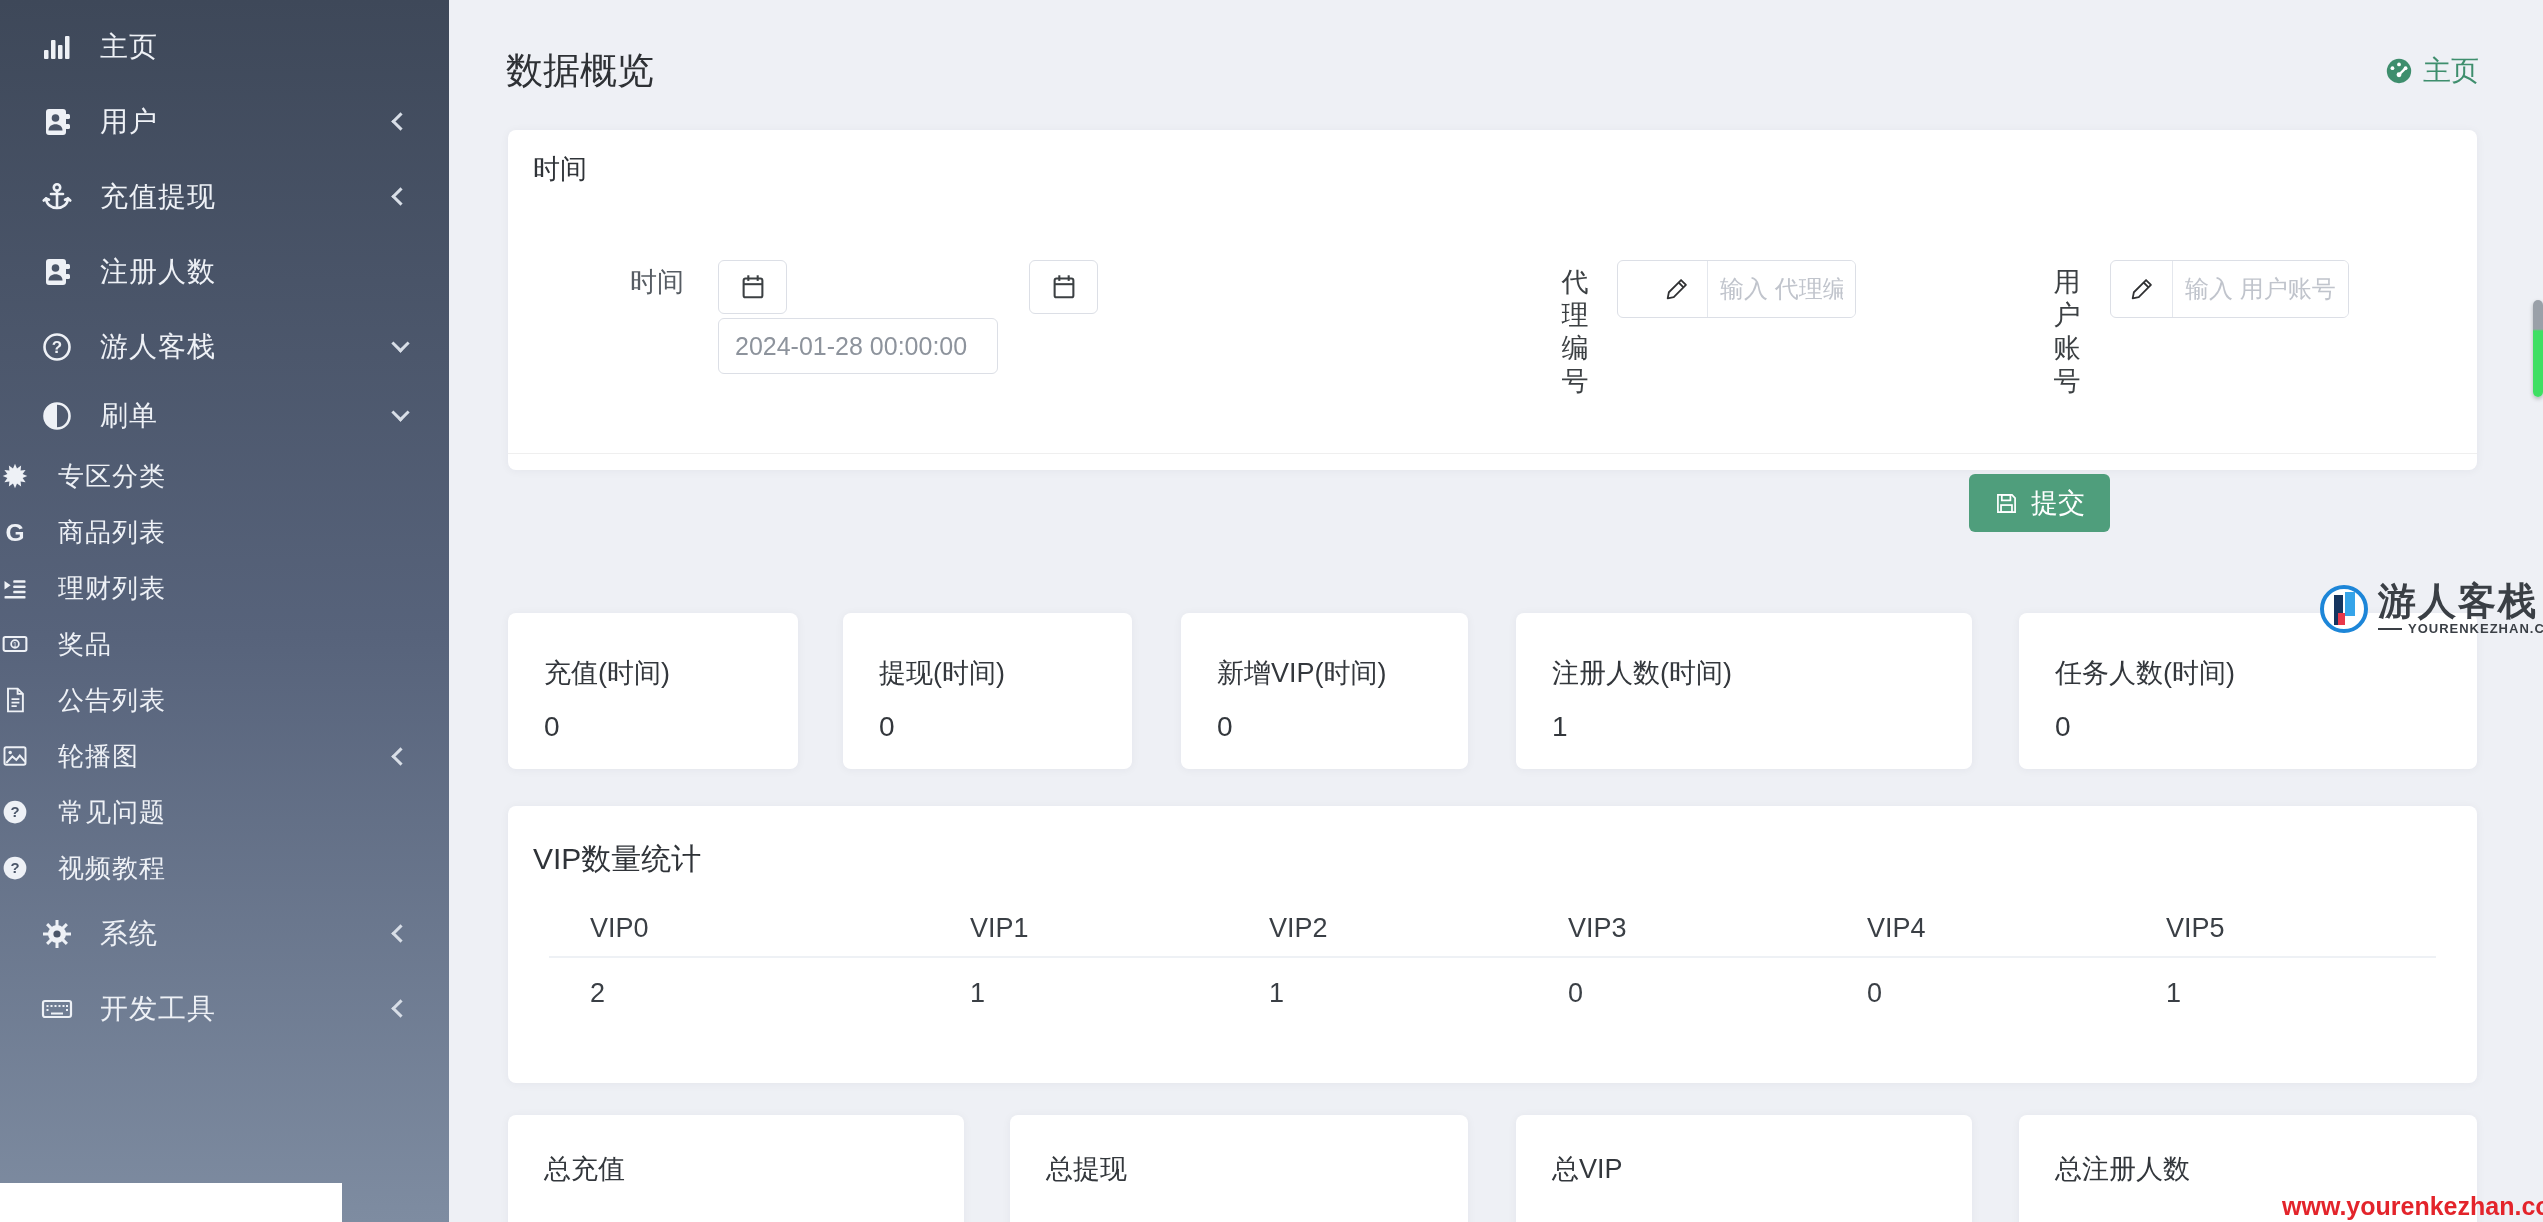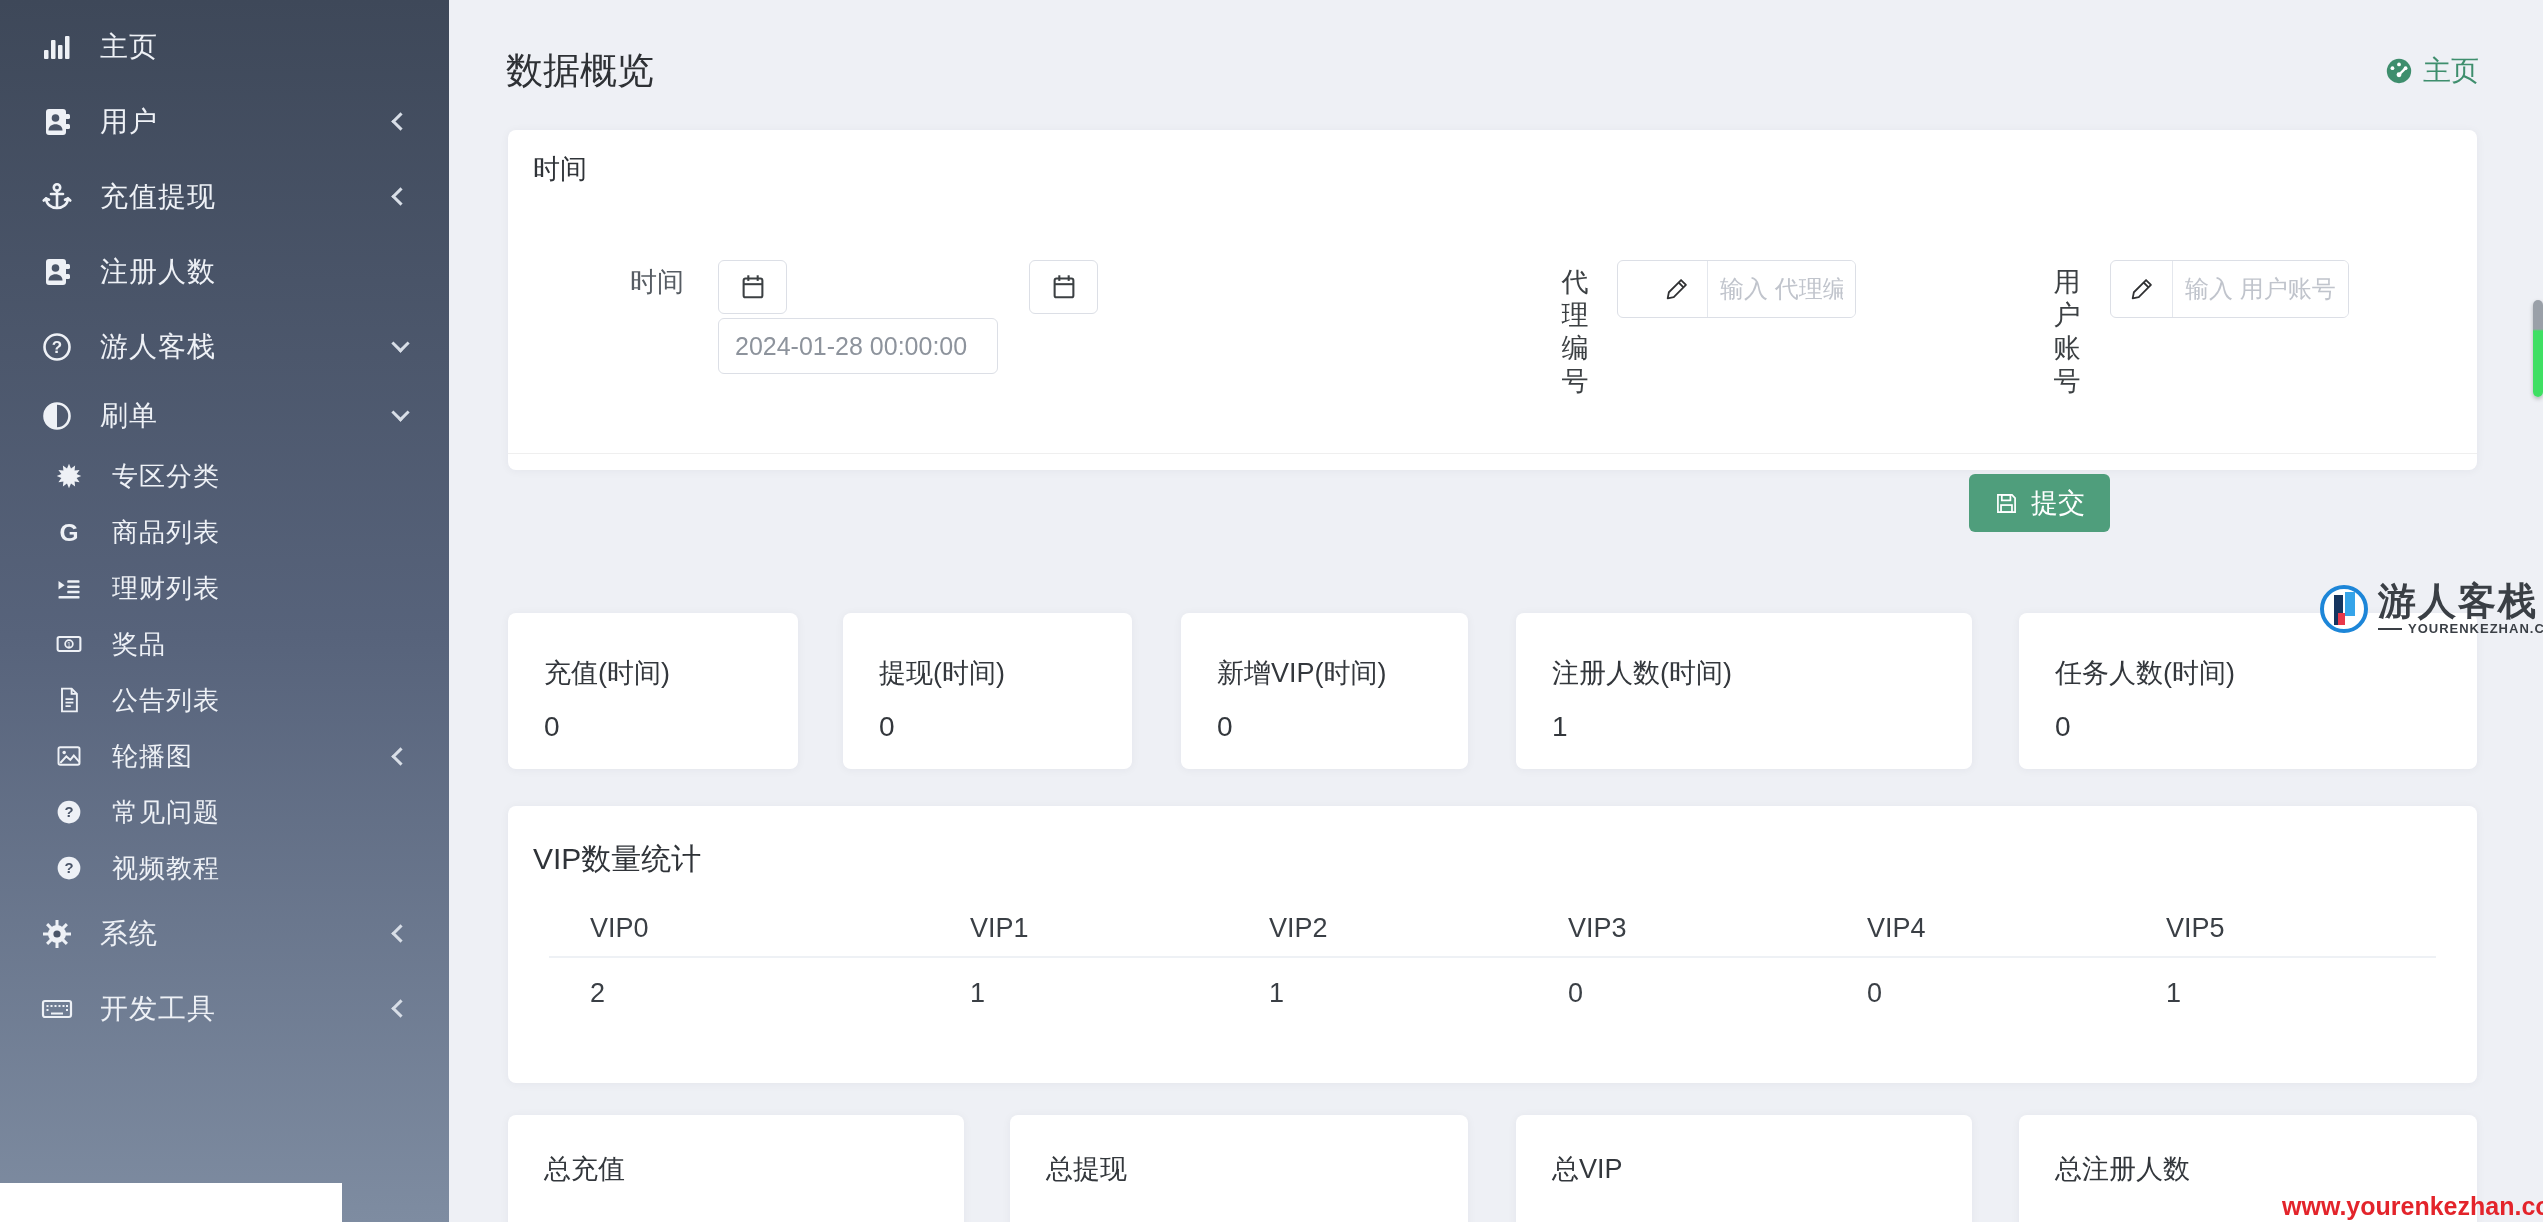--- a/index.html
+++ b/index.html
@@ -5,21 +5,21 @@
   * { margin:0; padding:0; box-sizing:border-box; }
   html,body { width:2543px; height:1222px; overflow:hidden; }
   body { position:relative; background:#eef0f5; font-family:"Liberation Sans", sans-serif; color:#303133; }
 
   
   .sidebar { position:absolute; left:0; top:0; width:449px; height:1222px;
     background:linear-gradient(180deg,#3e4859 0%, #57637b 52%, #7e8ca1 100%); z-index:5; }
   .nav-item { position:relative; display:flex; align-items:center; cursor:pointer; }
   .nav-item.main { height:75px; padding-left:40px; }
   .nav-item.shuadan { height:64px; padding-left:40px;align-items:center; }
-  .nav-item.sub { height:56px; padding-left:54px; }
+  .nav-item.sub { height:56px; }
   .nav-list { padding-top:9px; }
   .nav-icon { width:34px; height:34px; display:flex; align-items:center; justify-content:center; flex:0 0 34px; }
   .nav-item.sub .nav-icon { width:30px; height:30px; flex:0 0 30px; }
   .nav-label { color:#eef1f6; font-size:28px; margin-left:26px; letter-spacing:1px; }
   .nav-item.sub .nav-label { font-size:26px; margin-left:28px; }
   .chev { position:absolute; right:42px; width:13px; height:13px; border-color:#d8dee7; }
   .chev.left { border-left:3px solid #d8dee7; border-bottom:3px solid #d8dee7; transform:rotate(45deg); }
   .chev.down { border-right:3px solid #d8dee7; border-bottom:3px solid #d8dee7; transform:rotate(45deg); top:28px; }
   .sidebar-popup { position:absolute; left:0; top:1183px; width:342px; height:39px; background:#ffffff; }
 

